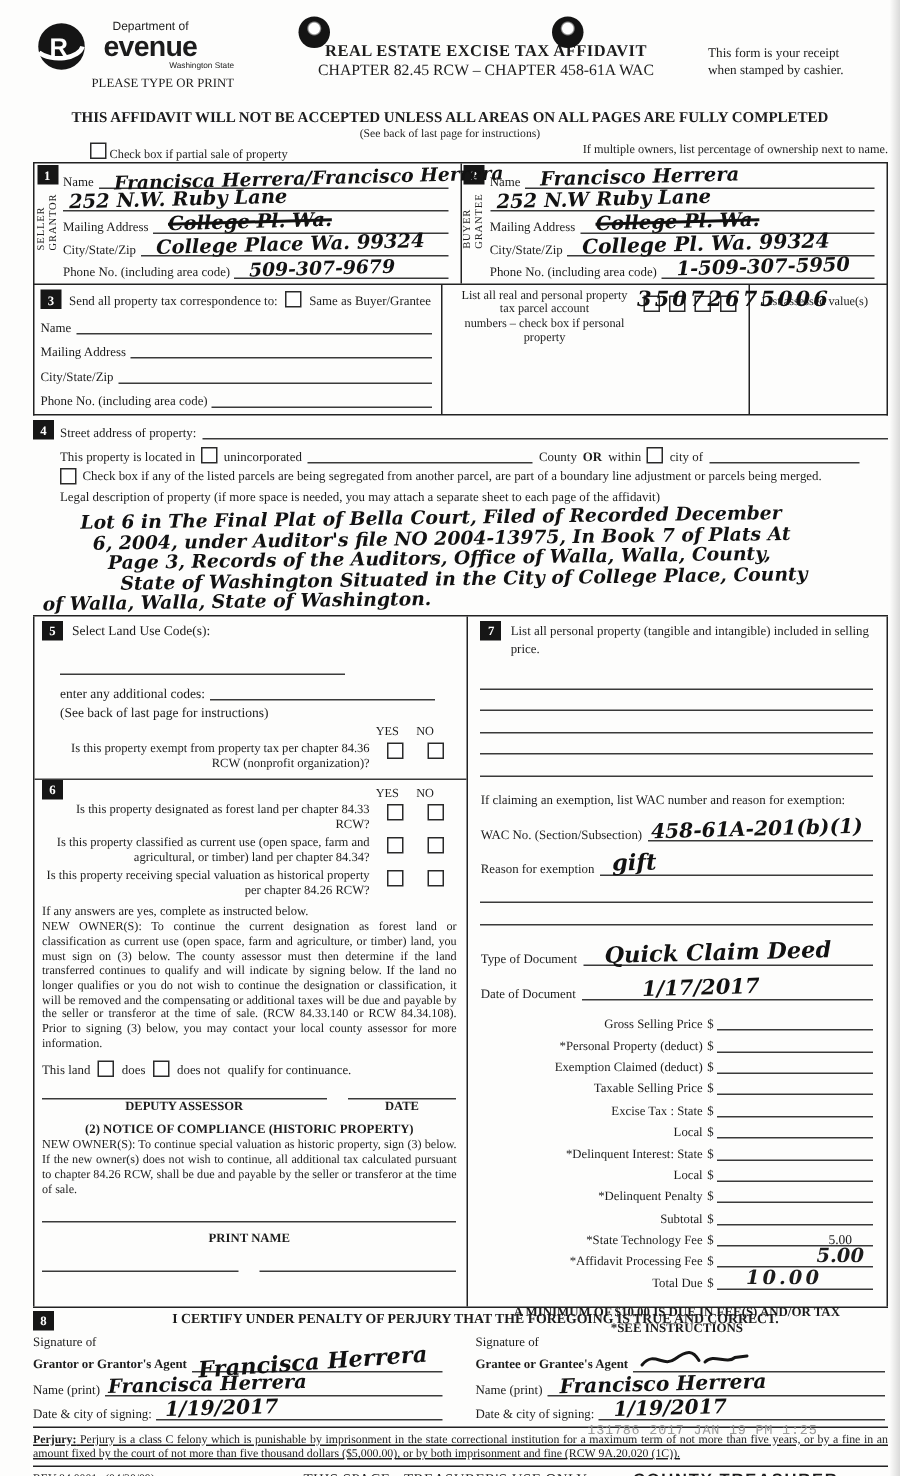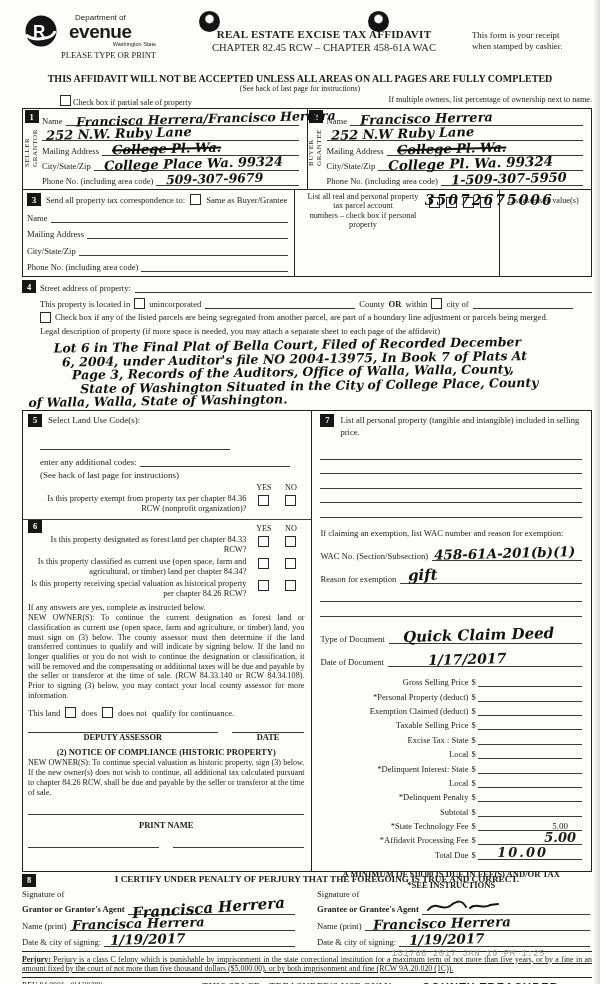--- a/index.html
+++ b/index.html
@@ -56,21 +56,21 @@
   
   .sec4{margin:1px 8px 0 22px;font-size:8.6px;}
   .s4row{display:flex;align-items:flex-end;gap:4px;margin-top:3px;}
   .legal{margin:2px 0 0 6px;line-height:13.5px;font-size:12.5px;transform:rotate(-0.8deg);}
   .legal div{white-space:nowrap;}
   
   .cols{display:flex;border-top:1.6px solid #222;border-bottom:1.6px solid #222;margin:4px 8px 0 22px;height:460px;}
   .lcol{width:48.5%;border-right:1.2px solid #222;border-left:1.2px solid #222;padding:3px 7px 0 5px;font-size:8.4px;}
   .rcol{flex:1;border-right:1.2px solid #222;padding:3px 9px 0 8px;font-size:8.6px;}
   .yesno{display:flex;justify-content:flex-end;font-size:8.2px;font-weight:normal;margin:3px 0 1px;}
-  .yn{width:27px;text-align:center;}
+  .yn{width:27px;}
   .qrow{display:flex;align-items:flex-start;margin-top:2px;}
   .qtext{flex:1;line-height:1.2;padding-right:4px;text-align:right;}
   .cbcol{width:27px;text-align:center;padding-top:1px;}
   .ntitle{text-align:center;font-weight:bold;font-size:8.5px;margin-top:5px;}
   .nbody{font-size:8.1px;line-height:1.2;margin-top:1px;text-align:justify;}
   .landrow{display:flex;align-items:center;gap:5px;margin-top:7px;font-size:8.6px;}
   .duo{display:flex;gap:14px;margin-top:13px;}
   .duolbl{display:flex;gap:14px;font-size:8.4px;font-weight:bold;}
   .duolbl span{text-align:center;}
   .cline{border-bottom:1px solid #3a3a3a;height:1px;}

